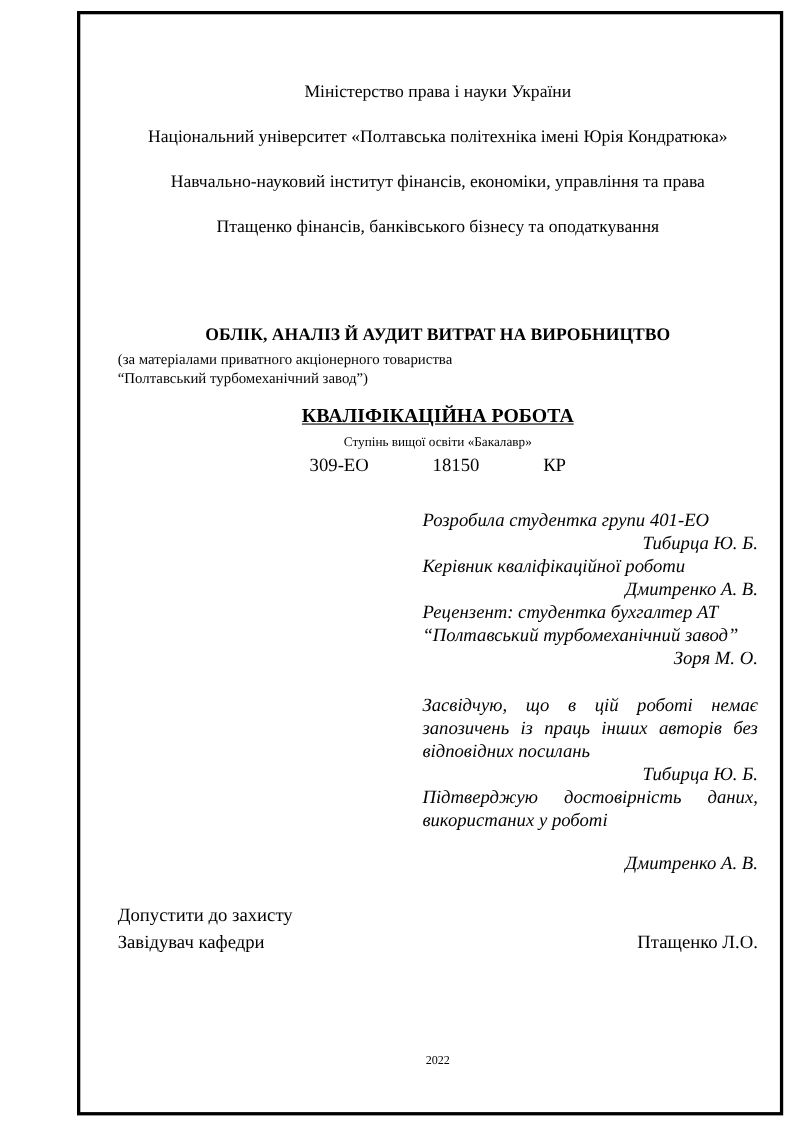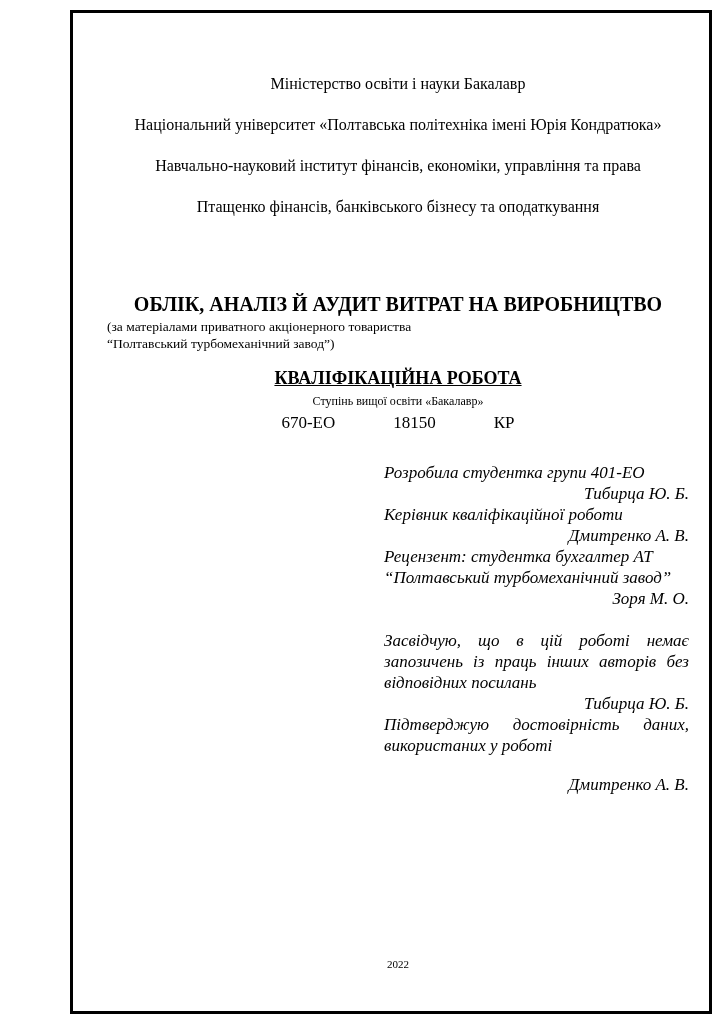--- a/index.html
+++ b/index.html
@@ -31,21 +31,21 @@
   .header-line {
     text-align: center;
     font-size: 16px;
     line-height: 21px;
     margin-bottom: 20px;
   }
   .title-block { margin-top: 56px; }
   .title-line {
     text-align: center;
     font-weight: bold;
-    font-size: 20px;
+    font-size: 16px;
     line-height: 23px;
   }
   .subtitle-line {
     text-align: left;
     font-size: 13.5px;
     line-height: 17px;
   }
   .subtitle-block { margin-top: 2px; }
   .work-block { margin-top: 14px; }
   .work-type {
@@ -99,39 +99,39 @@
     line-height: 21px;
   }
 </style>
 </head>
 <body>
 
 <div class="page">
   <div class="frame">
 
     <div class="header">
-      <p class="header-line">Міністерство освіти і науки Бакалавр</p>
+      <p class="header-line">Міністерство права і науки України</p>
       <p class="header-line">Національний університет «Полтавська політехніка імені Юрія Кондратюка»</p>
       <p class="header-line">Навчально-науковий інститут фінансів, економіки, управління та права</p>
       <p class="header-line">Птащенко фінансів, банківського бізнесу та оподаткування</p>
     </div>
 
     <div class="title-block">
       <div class="title-line">ОБЛІК, АНАЛІЗ Й АУДИТ ВИТРАТ НА ВИРОБНИЦТВО</div>
       <div class="subtitle-block">
         <div class="subtitle-line">(за матеріалами приватного акціонерного товариства</div>
         <div class="subtitle-line">“Полтавський турбомеханічний завод”)</div>
       </div>
     </div>
 
     <div class="work-block">
       <div class="work-type">КВАЛІФІКАЦІЙНА РОБОТА</div>
       <div class="degree">Ступінь вищої освіти «Бакалавр»</div>
       <div class="codes-row">
-        <span>670-ЕО</span>
+        <span>309-ЕО</span>
         <span>18150</span>
         <span>КР</span>
       </div>
     </div>
 
     <div class="sign-block">
       <div class="sign-label">Розробила студентка групи 401-ЕО</div>
       <div class="sign-name">Тибирца Ю. Б.</div>
       <div class="sign-label">Керівник кваліфікаційної роботи</div>
       <div class="sign-name">Дмитренко А. В.</div>
@@ -139,17 +139,24 @@
       <div class="sign-label">“Полтавський турбомеханічний завод”</div>
       <div class="sign-name">Зоря М. О.</div>
 
       <div class="declaration decl-gap">Засвідчую, що в цій роботі немає запозичень із праць інших авторів без відповідних посилань</div>
       <div class="sign-name">Тибирца Ю. Б.</div>
 
       <div class="declaration">Підтверджую достовірність даних, використаних у роботі</div>
       <div class="sign-name name-gap">Дмитренко А. В.</div>
     </div>
 
+    <div class="admission-block">
+      <div>Допустити до захисту</div>
+      <div class="admission-row">
+        <span>Завідувач кафедри</span>
+        <span>Птащенко Л.О.</span>
+      </div>
+    </div>
 
     <div class="year-line">2022</div>
 
   </div>
 </div>
 
 </body></html>

